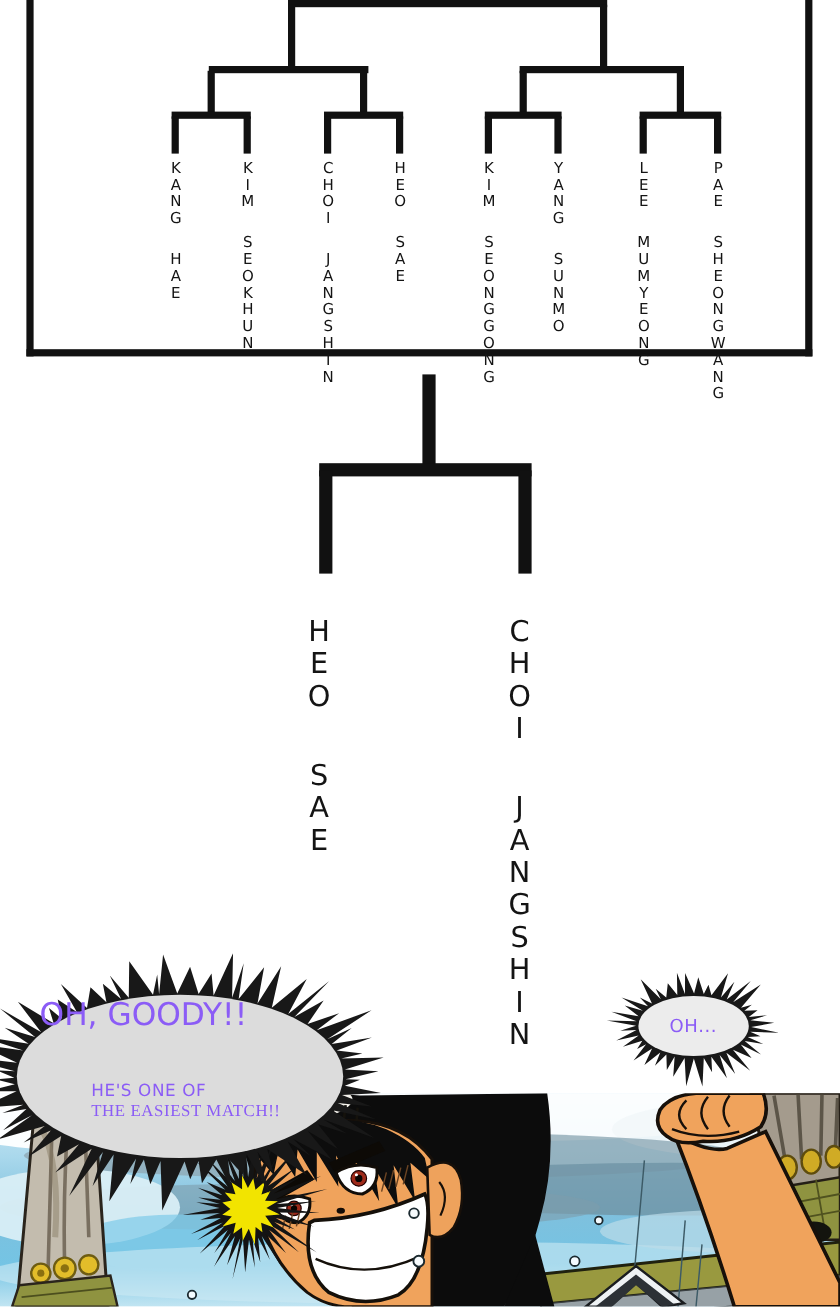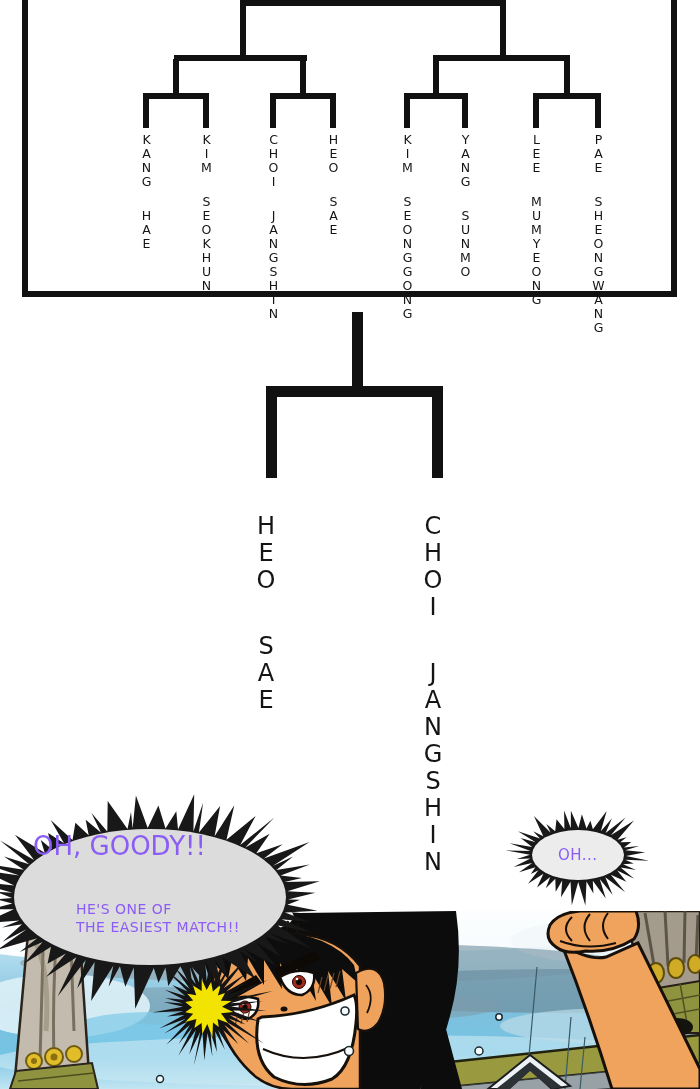--- a/index.html
+++ b/index.html
@@ -6,21 +6,21 @@
   #stage{position:relative;width:700px;height:1089px;margin:0 auto;background:#fff;overflow:hidden;
          font-family:"DejaVu Sans",sans-serif;}
   .bl{position:absolute;background:#111;}
   .vname{position:absolute;writing-mode:vertical-rl;text-orientation:upright;color:#141414;
          white-space:nowrap;font-family:"DejaVu Sans",sans-serif;}
   .vsm{font-size:12.5px;line-height:15px;letter-spacing:-1px;word-spacing:6px;}
   .vlg{font-size:24px;line-height:27px;letter-spacing:-1px;word-spacing:12px;}
   .btxt{position:absolute;color:#8b5cf6;white-space:nowrap;z-index:6;font-family:"DejaVu Sans",sans-serif;}
   .bb1{left:33px;top:831px;font-size:26px;letter-spacing:0px;}
   .bb2{left:76px;top:901px;font-size:14px;letter-spacing:0.5px;}
-  .bb3{left:76px;top:919px;font-size:14px;letter-spacing:0.5px;}
+  .bb3{left:76px;top:919px;font-size:14px;letter-spacing:0.5px;font-family:Liberation Serif, serif;}
   .bb4{left:558px;top:846px;font-size:15px;letter-spacing:0.5px;}
   svg{position:absolute;}
   #panel-svg{left:0;top:911px;z-index:1;}
   #bubble-main-svg{left:-50px;top:775px;z-index:5;}
   #bubble-small-svg{left:490px;top:798px;z-index:5;}
 </style>
 </head>
 <body>
 
 <div id="stage">

